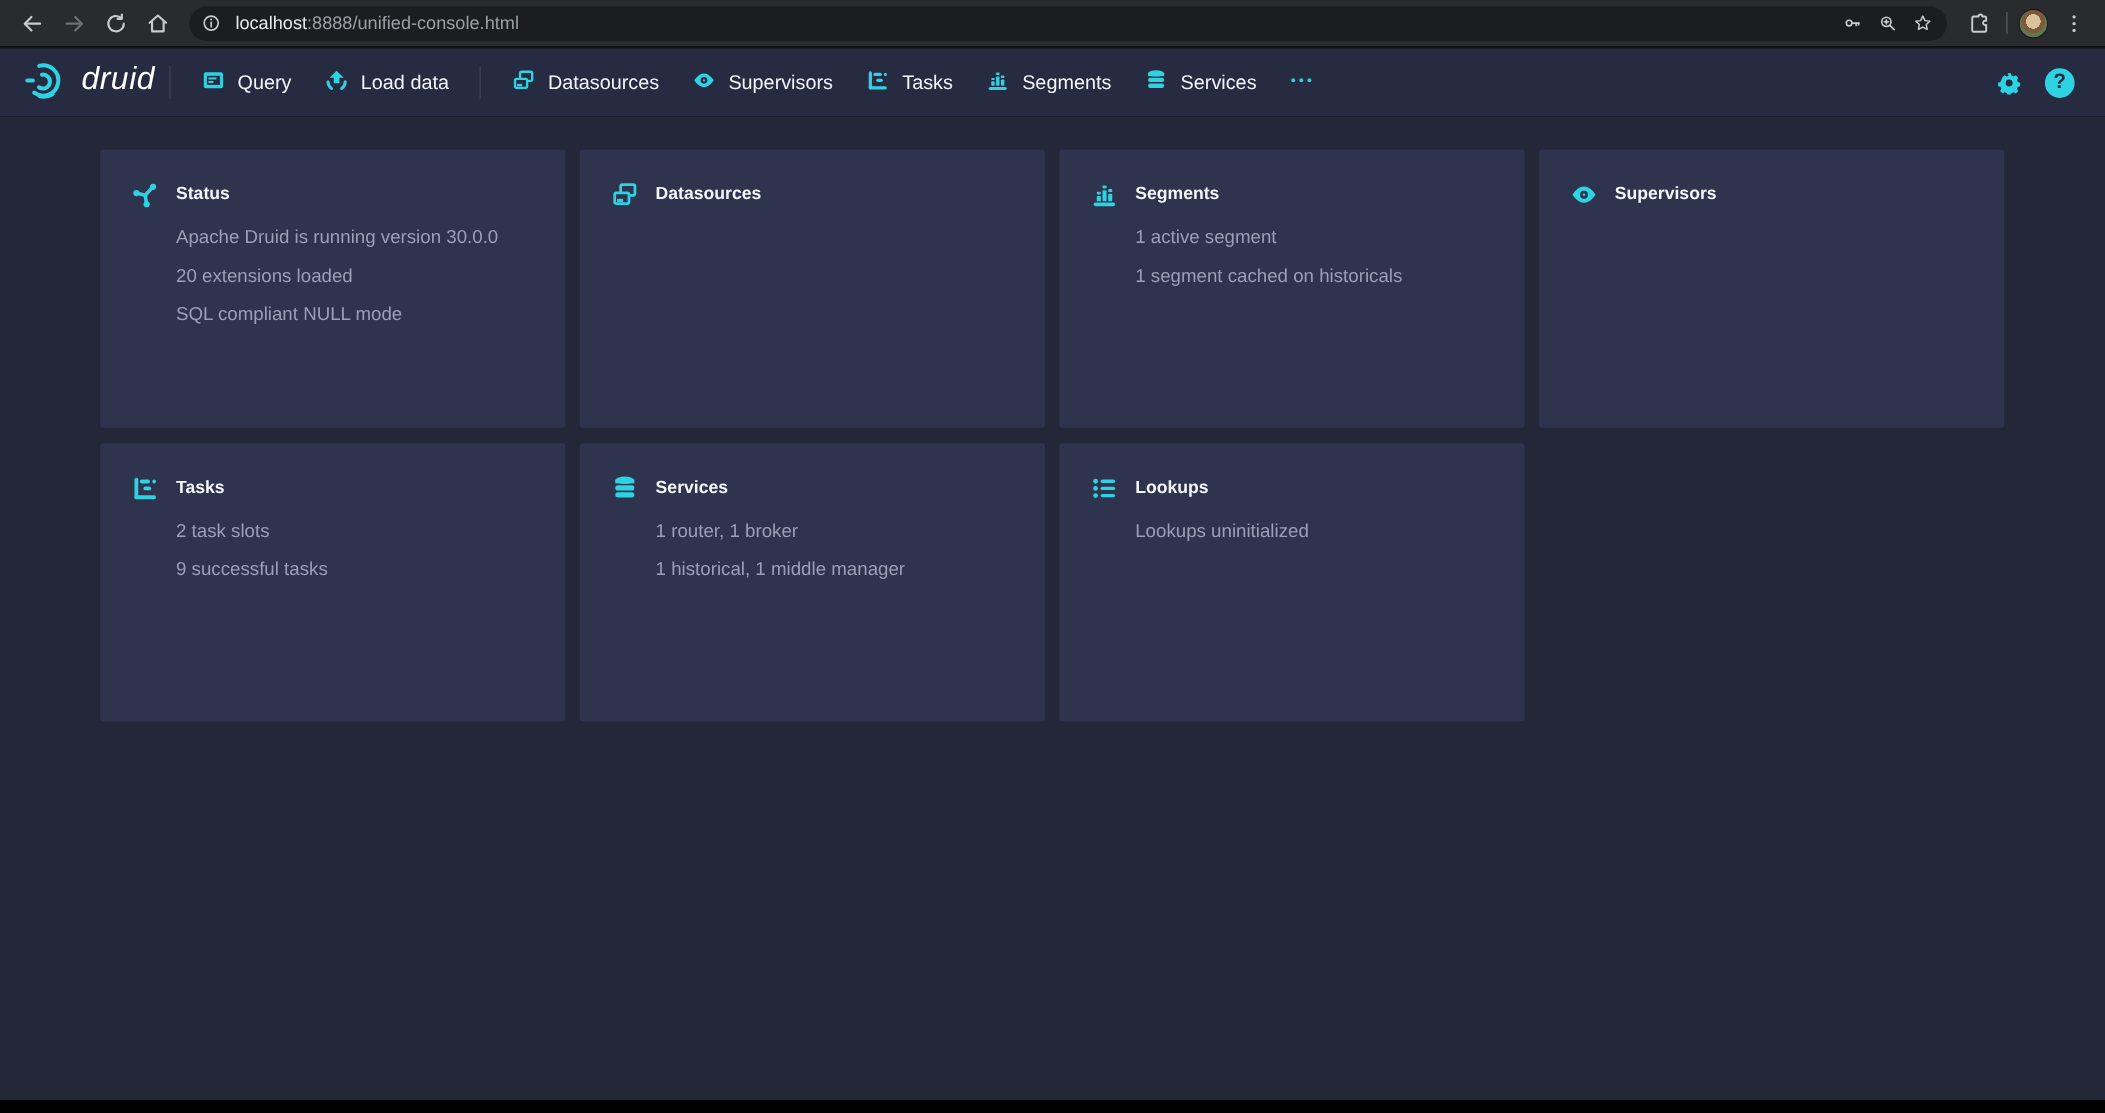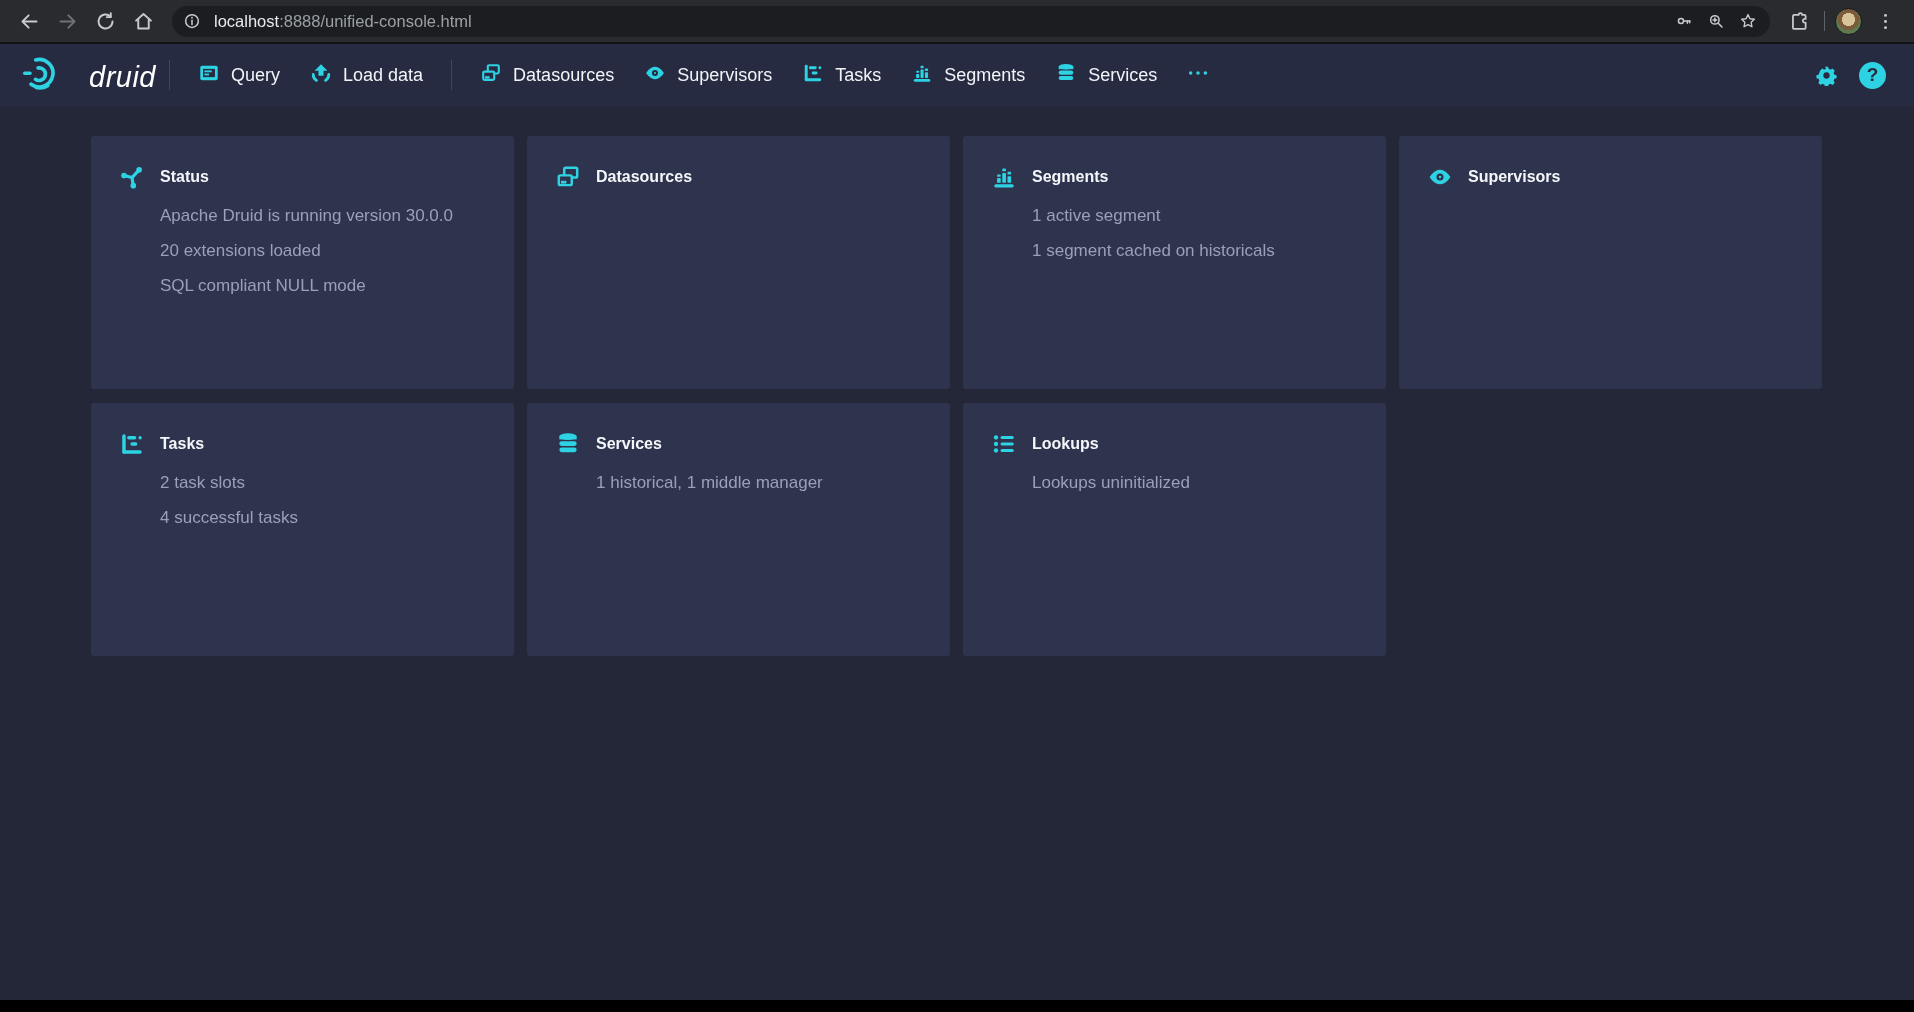--- a/index.html
+++ b/index.html
@@ -22,21 +22,21 @@
   .url{font-size:16.5px;color:#e8eaed;white-space:nowrap;margin-left:6px;}
   .url .path{color:#9aa0a6;}
   .omni-spacer{flex:1;}
   .right-sep{width:1px;height:20px;background:#5f6368;margin:0 6px;flex:none;}
   .avatar{width:27px;height:27px;border-radius:50%;flex:none;cursor:pointer;margin:0 4px;
     background:radial-gradient(circle at 50% 42%, #d8c49a 0 34%, #7d5a3c 35% 55%, #5d7a4e 56% 100%);
     border:1px solid #1a1b1e;}
   .divider{height:2px;background:#121316;}
   
   .navbar{height:62px;background:var(--navbar-bg);display:flex;align-items:center;padding:0 22px 0 22px;}
-  .brand{display:flex;align-items:flex-end;gap:25px;cursor:pointer;flex:none;}
+  .brand{display:flex;align-items:flex-start;gap:10px;cursor:pointer;flex:none;}
   .brand-word{font-size:29px;font-style:italic;font-weight:400;color:#fff;letter-spacing:.5px;}
   .vsep{width:1px;height:30px;background:#40465f;margin:0 13px;flex:none;}
   .nav-item{display:flex;align-items:center;gap:11px;height:62px;padding:0 15px;color:#f2f5f8;font-size:18px;cursor:pointer;flex:none;white-space:nowrap;}
   .nav-item svg{width:22px;height:22px;flex:none;}
   .accent{color:var(--accent);}
   .nav-right{margin-left:auto;display:flex;align-items:center;gap:16px;padding-right:6px;}
   .nav-right .chrome-btn{width:34px;height:34px;}
   .help-circle{width:27px;height:27px;border-radius:50%;background:var(--accent);color:#272b41;
     display:flex;align-items:center;justify-content:center;font-size:19px;font-weight:bold;cursor:pointer;}
   
@@ -328,37 +328,38 @@
               <rect x="3" y="17.8" width="18" height="3.2" rx="1.6"></rect>
               <rect x="7.5" y="4.6" width="8.5" height="3.2" rx="1.6"></rect>
               <rect x="18" y="4.6" width="3" height="3.2" rx="1.6"></rect>
               <rect x="10.5" y="10.4" width="6.5" height="3.2" rx="1.6"></rect>
             </svg>
         </span>
         <span class="card-title">Tasks</span>
       </div>
       <div class="card-body">
           <div class="card-line">2 task slots</div>
-          <div class="card-line">4 successful tasks</div>
+          <div class="card-line">9 successful tasks</div>
         </div>
     </div>
 
     <div class="card">
       <div class="card-head">
         <span class="card-icon">
           <svg viewBox="0 0 24 24" fill="currentColor">
               <ellipse cx="12" cy="5.2" rx="8" ry="3.1"></ellipse>
               <rect x="4" y="4.8" width="16" height="3"></rect>
               <rect x="4" y="9.4" width="16" height="4.4" rx="2.2"></rect>
               <rect x="4" y="15.2" width="16" height="4.4" rx="2.2"></rect>
             </svg>
         </span>
         <span class="card-title">Services</span>
       </div>
       <div class="card-body">
+          <div class="card-line">1 router, 1 broker</div>
           <div class="card-line">1 historical, 1 middle manager</div>
         </div>
     </div>
 
     <div class="card">
       <div class="card-head">
         <span class="card-icon">
           <svg viewBox="0 0 24 24" fill="currentColor">
               <circle cx="4.6" cy="6" r="2"></circle>
               <rect x="8.8" y="4.6" width="12.2" height="2.8" rx="1.4"></rect>

